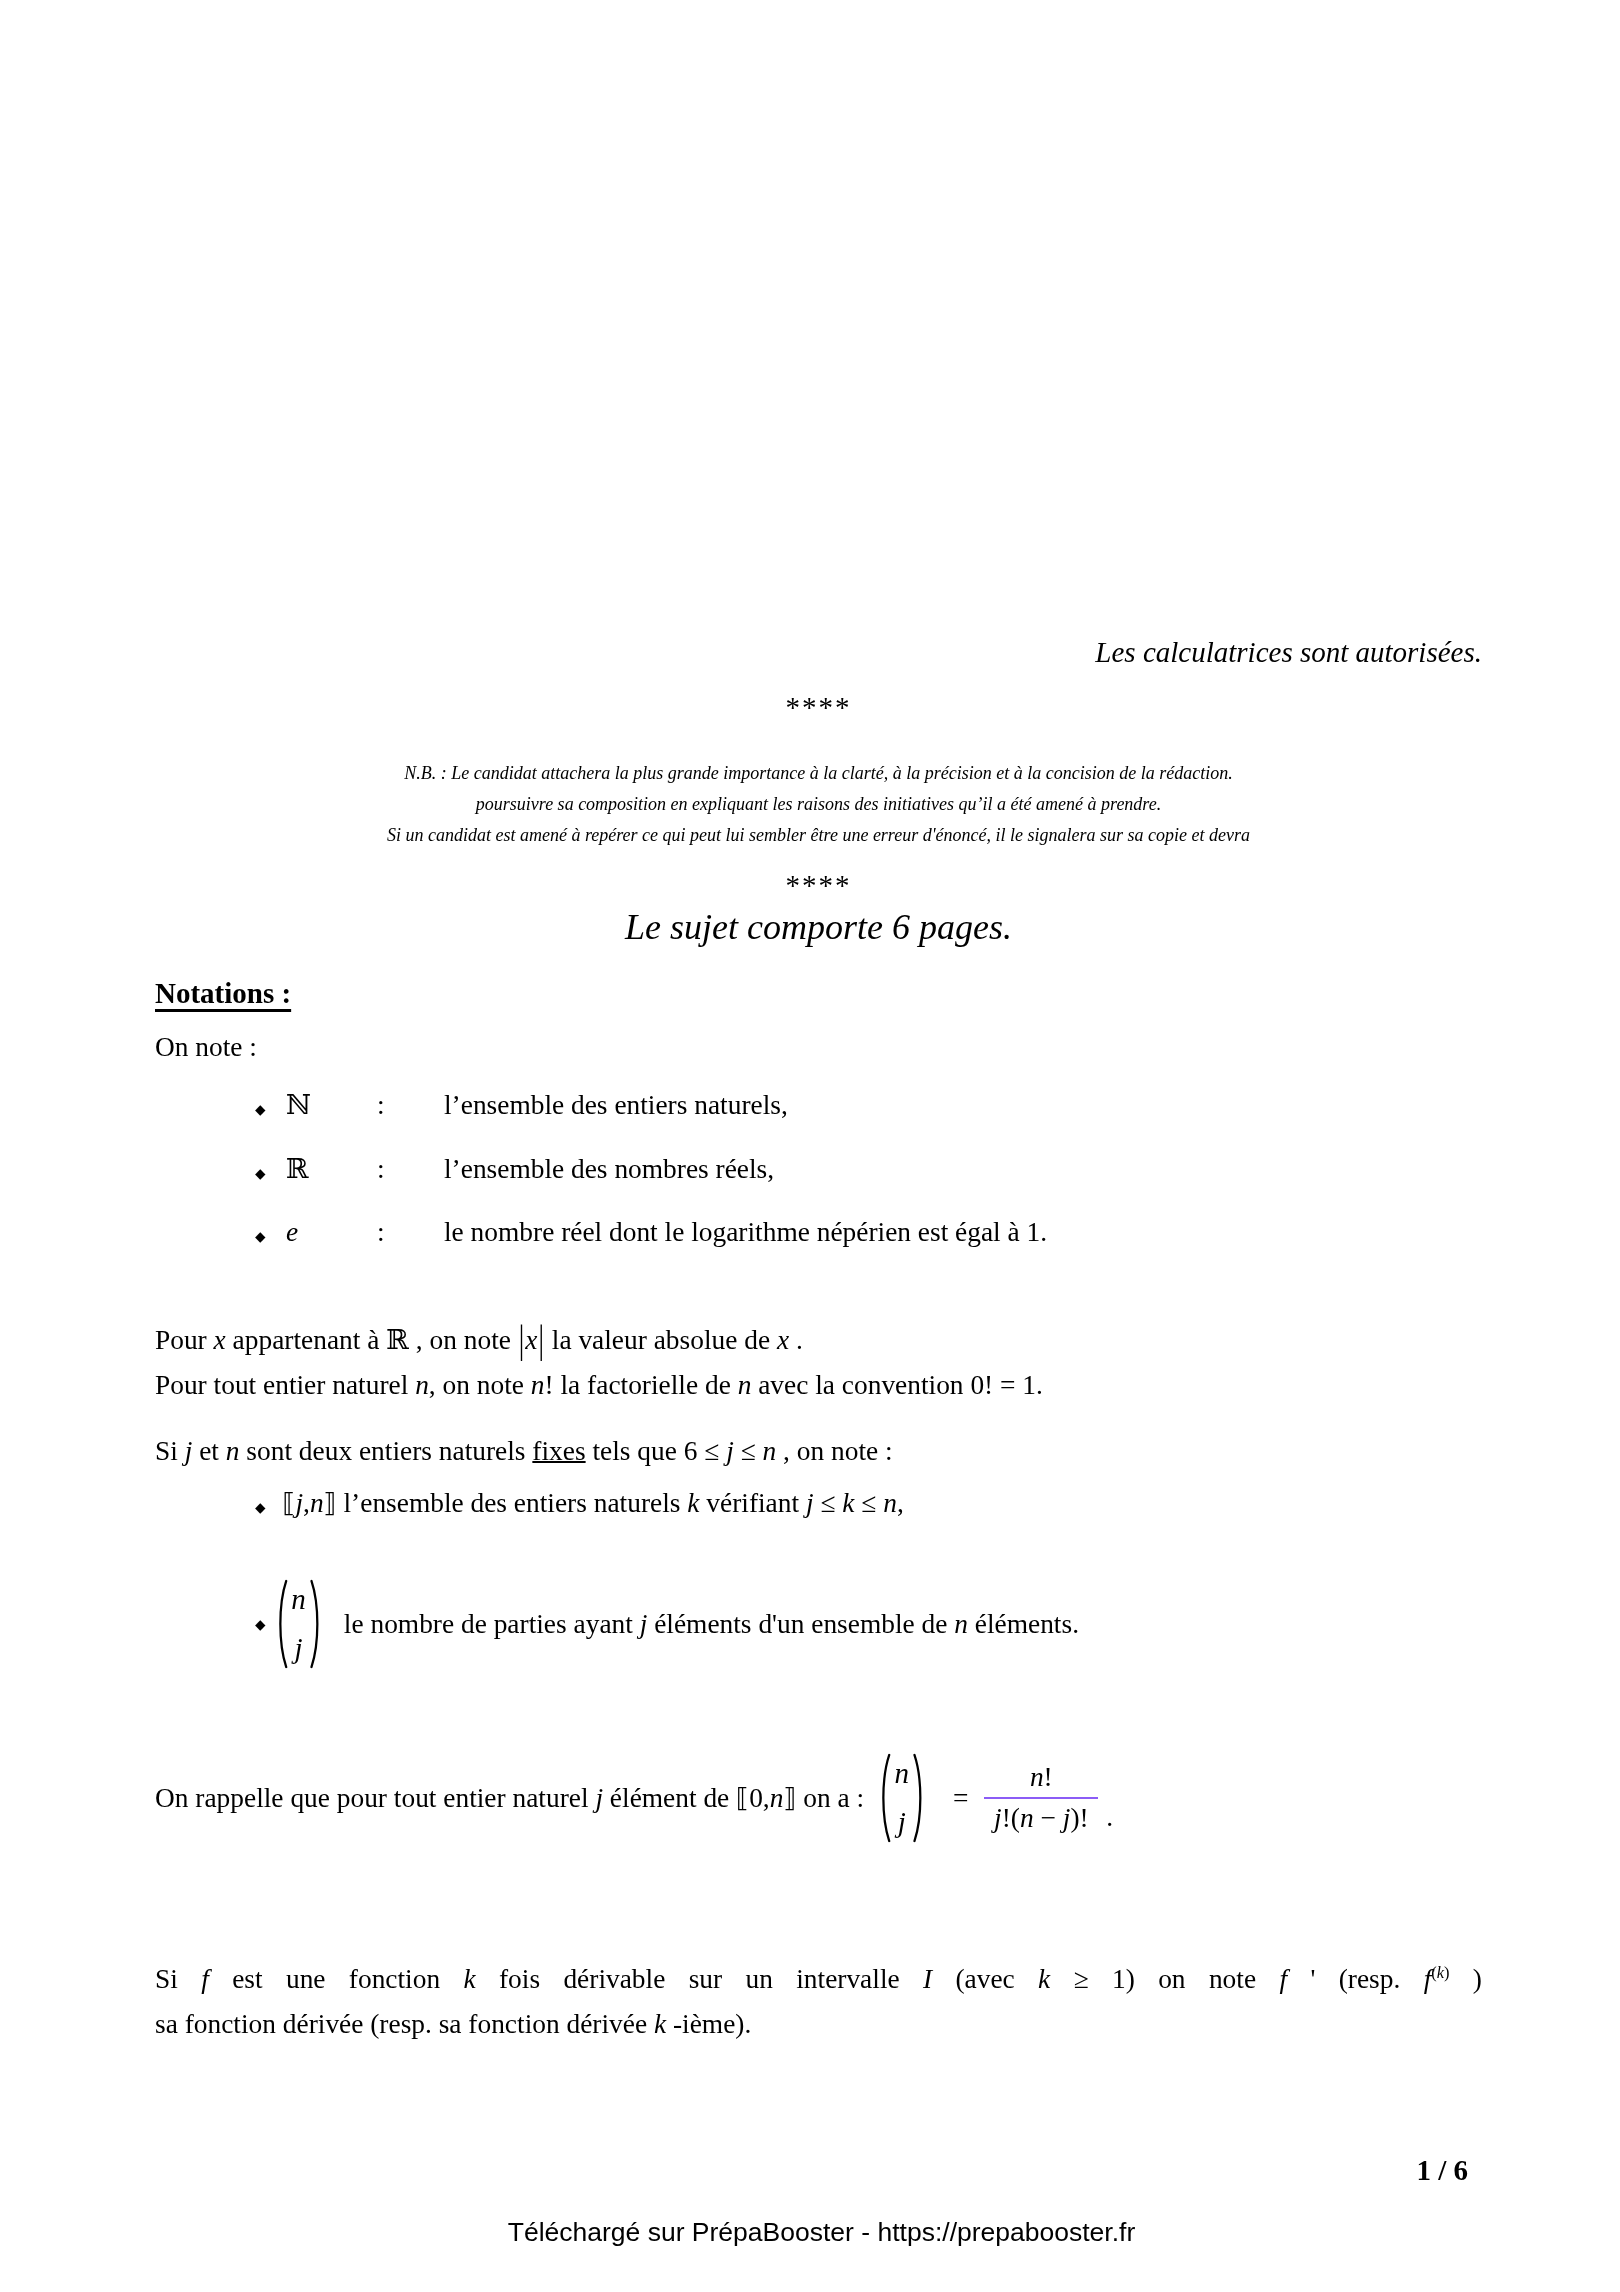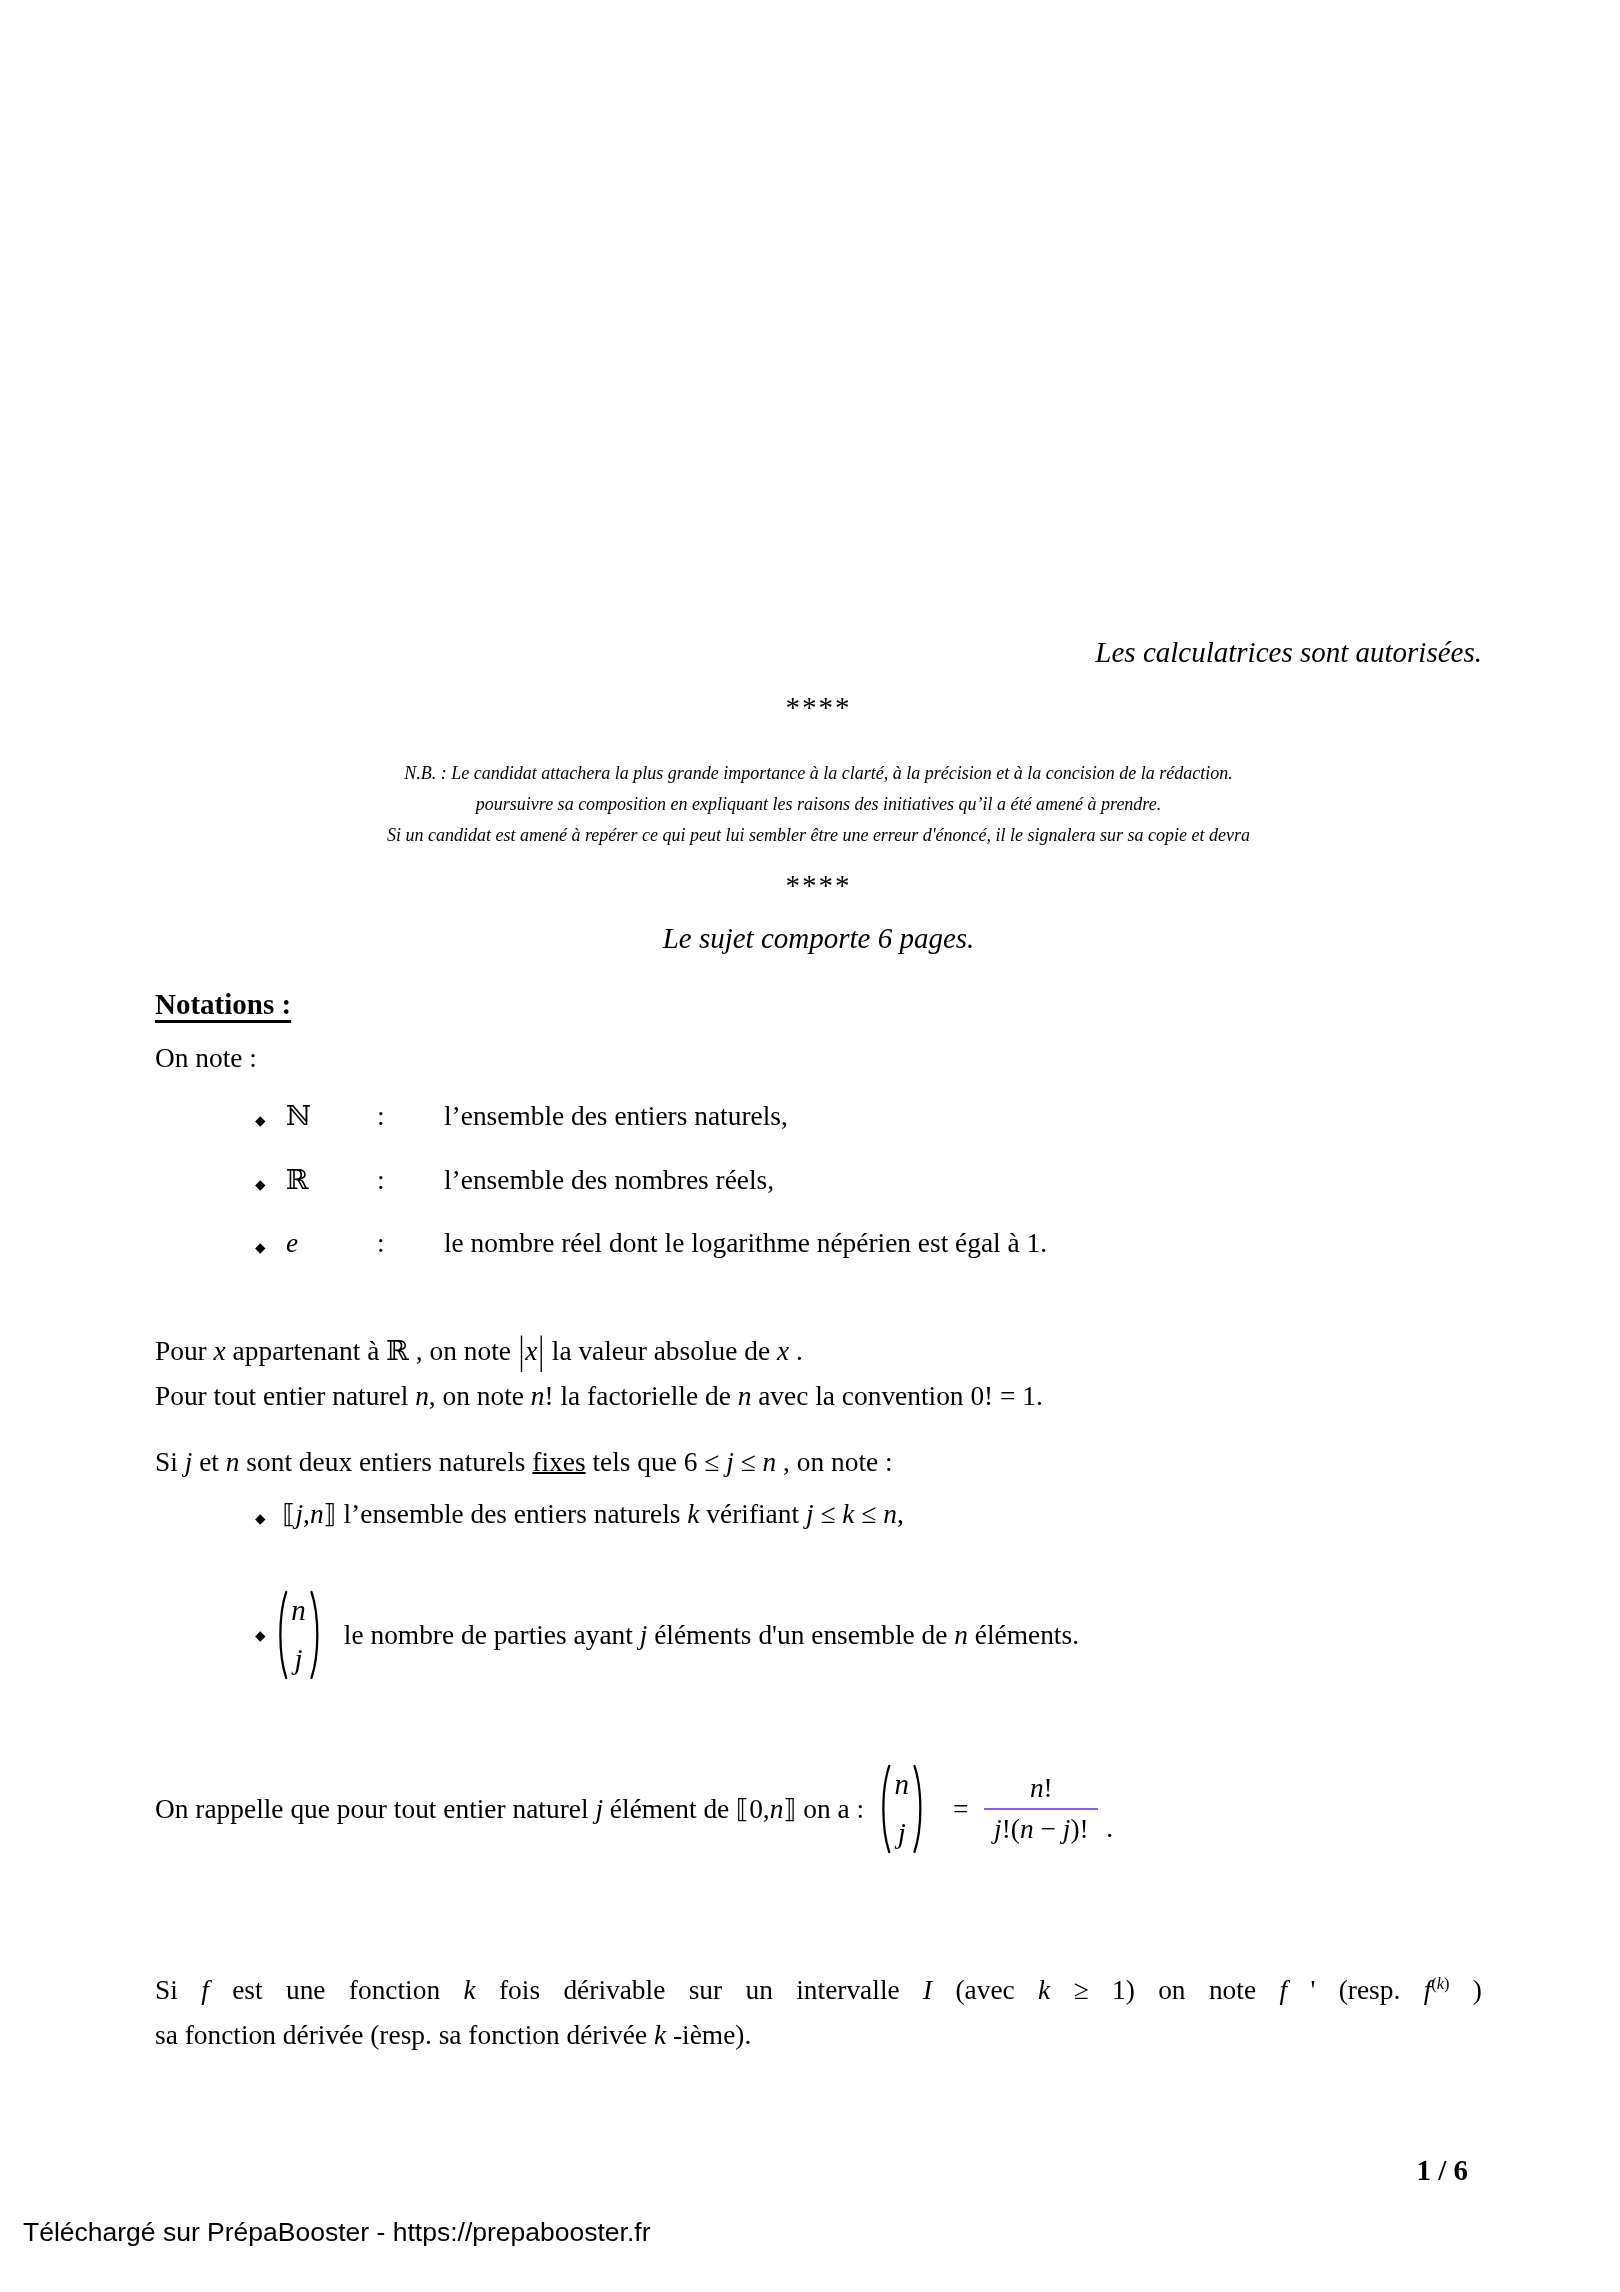--- a/index.html
+++ b/index.html
@@ -17,21 +17,21 @@
     box-sizing: border-box;
     padding: 635px 138px 0 155px;
   }
   .center { text-align: center; }
   .it { font-style: italic; }
 
   .title   { font-size: 29px; line-height: 35px; text-align: right; }
   .stars   { margin-top: 19.6px; font-size: 29px; line-height: 35px; letter-spacing: 2px; }
   .nb      { margin-top: 33px; font-size: 18px; line-height: 31px; }
   .stars2  { margin-top: 17.6px; }
-  .sujet   { margin-top: 18px; font-size: 29px; line-height: 35px; }
+  .sujet   { margin-top: 7px; font-size: 36px; line-height: 35px; }
 
   .heading {
     margin-top: 29px;
     font-size: 29px;
     font-weight: bold;
     line-height: 39px;
     text-decoration: underline;
     text-decoration-thickness: 2.9px;
     text-underline-offset: 5.9px;
     width: fit-content;
@@ -88,21 +88,21 @@
     position: absolute;
     top: 2154px;
     right: 152px;
     font-size: 29px;
     font-weight: bold;
   }
   .pfooter {
     position: absolute;
     top: 2217px;
     left: 0; right: 0;
-    text-align: left;
+    text-align: center;
     font-family: "Liberation Sans", "DejaVu Sans", sans-serif;
     font-size: 26.5px;
     padding-left: 23px;
   }
 </style>
 </head>
 <body>
 
 <div class="page">
   <div class="content">

